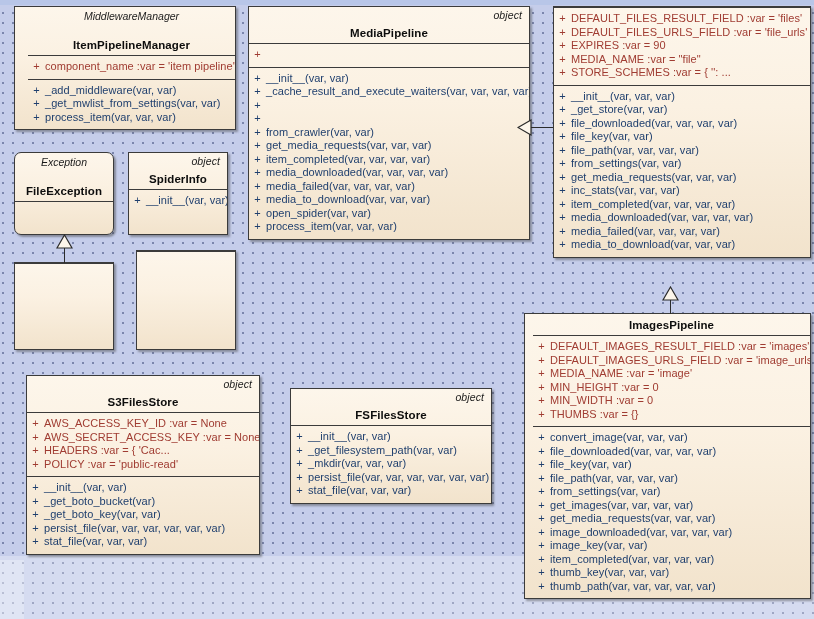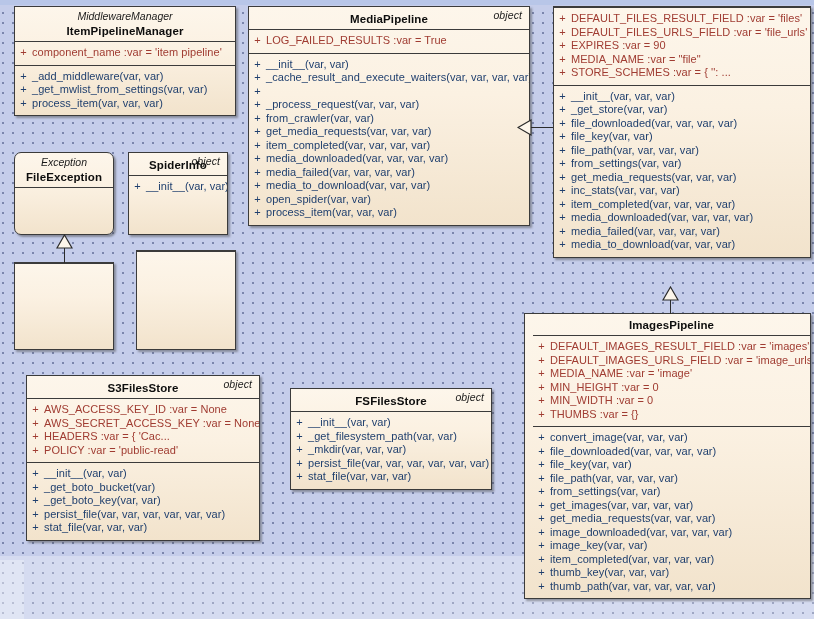--- a/index.html
+++ b/index.html
@@ -68,21 +68,21 @@
     padding-right: 0;
   }
   .cname {
     display: block;
     font-weight: bold;
     font-size: 11.5px;
     color: #0d0d0d;
     letter-spacing: 0.1px;
     margin-top: 2px;
   }
-  .hdr.has-stereo .cname { margin-top: 3px; }
+  .hdr.has-stereo .cname { margin-top: 17px; }
 
   .sep {
     border-top: 1px solid #3b3b3b;
   }
 
   .compartment {
     padding: 4px 0 5px 0;
     min-height: 8px;
   }
   .compartment.empty { min-height: 40px; padding: 0; }
@@ -115,21 +115,21 @@
   .conn-v { width: 1px; }
 </style>
 </head>
 <body>
 
 <div id="canvas">
 
   <div class="wash" style="left:0; top:556px; width:814px; height:63px;"></div>
   <div class="wash" style="left:0; top:560px; width:24px; height:59px;"></div>
 
-  <div class="uml-class" style="left:14px; top:6px; width:222px;">
+  <div class="uml-class" style="left:14px; top:6px; width:222px;padding-left:13px;">
     <div class="hdr has-stereo">
       <span class="stereo-center">MiddlewareManager</span>
       <span class="cname">ItemPipelineManager</span>
     </div>
     <div class="sep compartment attrs">
         <div class="mrow">
           <span class="vis">+</span>
           <span class="txt">component_name  :var = 'item pipeline'</span>
         </div>
       </div>
@@ -150,38 +150,36 @@
   </div>
 
   <div class="uml-class" style="left:248px; top:6px; width:282px;">
     <div class="hdr has-stereo">
       <span class="stereo">object</span>
       <span class="cname">MediaPipeline</span>
     </div>
     <div class="sep compartment attrs">
         <div class="mrow">
           <span class="vis">+</span>
-          <span class="txt">LOG_FAILED_RESULTS  :var = True</span>
         </div>
       </div>
     <div class="sep compartment ops">
         <div class="mrow">
           <span class="vis">+</span>
           <span class="txt">__init__(var, var)</span>
         </div>
         <div class="mrow">
           <span class="vis">+</span>
           <span class="txt">_cache_result_and_execute_waiters(var, var, var, var)</span>
         </div>
         <div class="mrow">
           <span class="vis">+</span>
         </div>
         <div class="mrow">
           <span class="vis">+</span>
-          <span class="txt">_process_request(var, var, var)</span>
         </div>
         <div class="mrow">
           <span class="vis">+</span>
           <span class="txt">from_crawler(var, var)</span>
         </div>
         <div class="mrow">
           <span class="vis">+</span>
           <span class="txt">get_media_requests(var, var, var)</span>
         </div>
         <div class="mrow">

